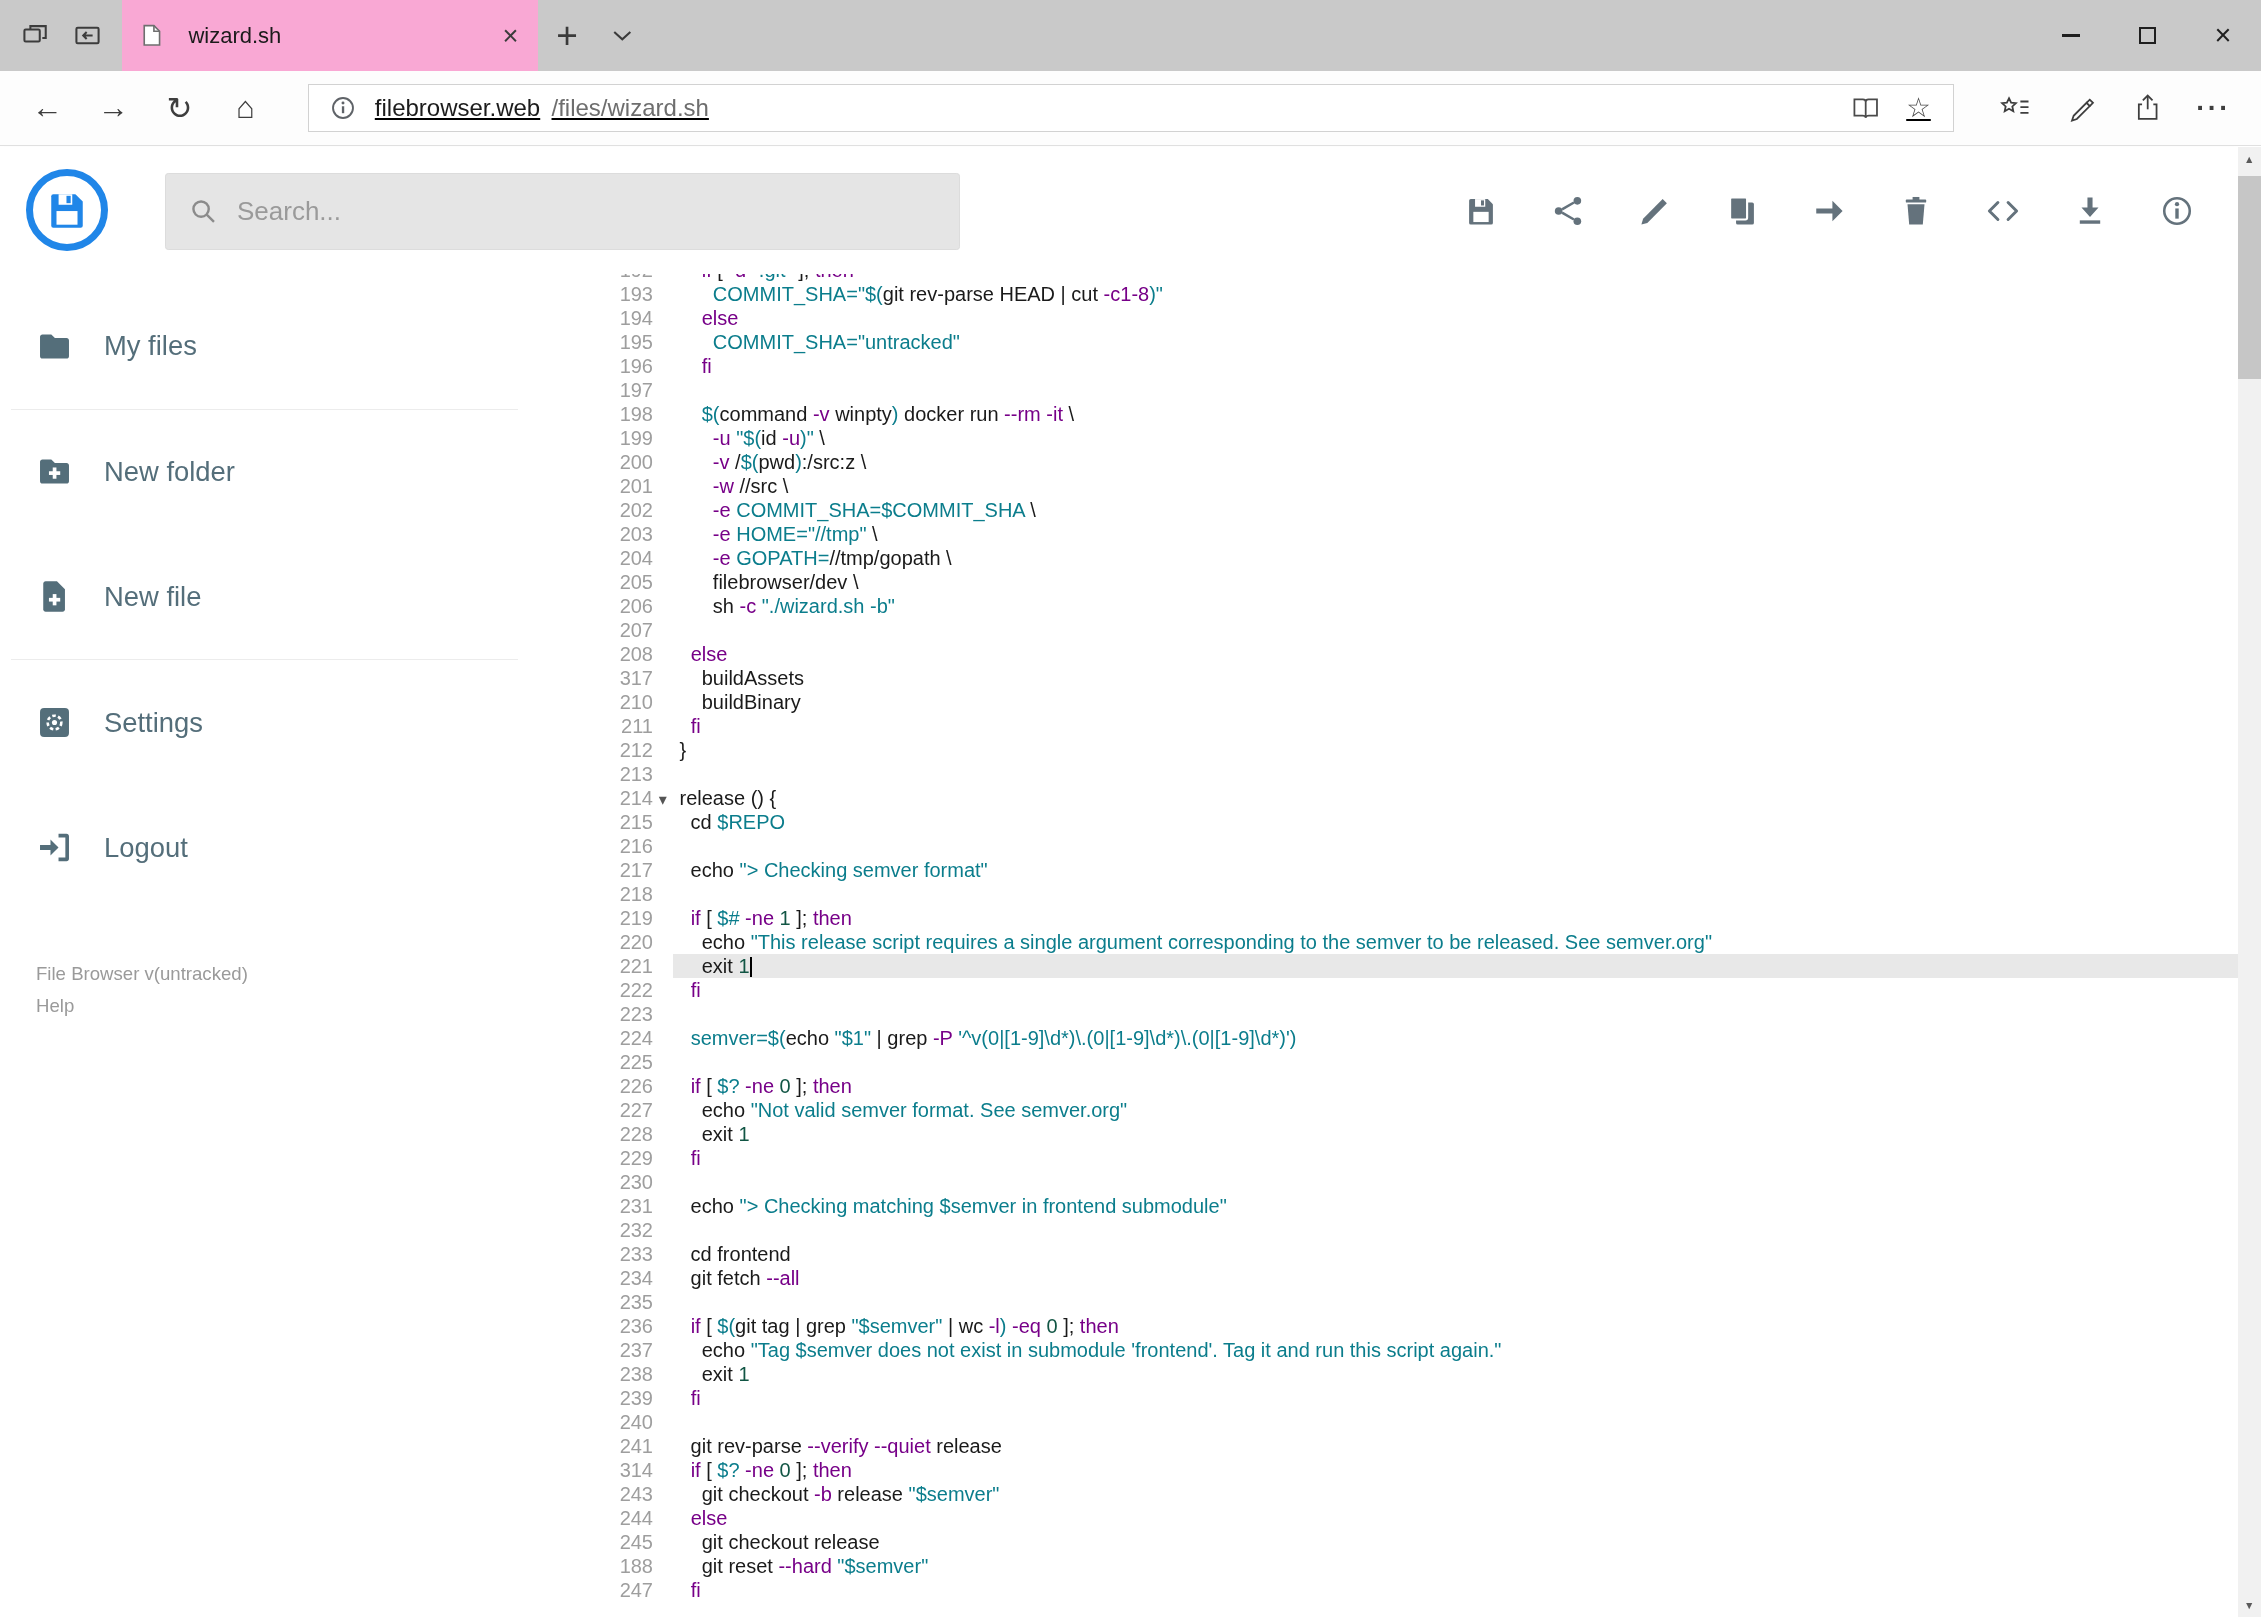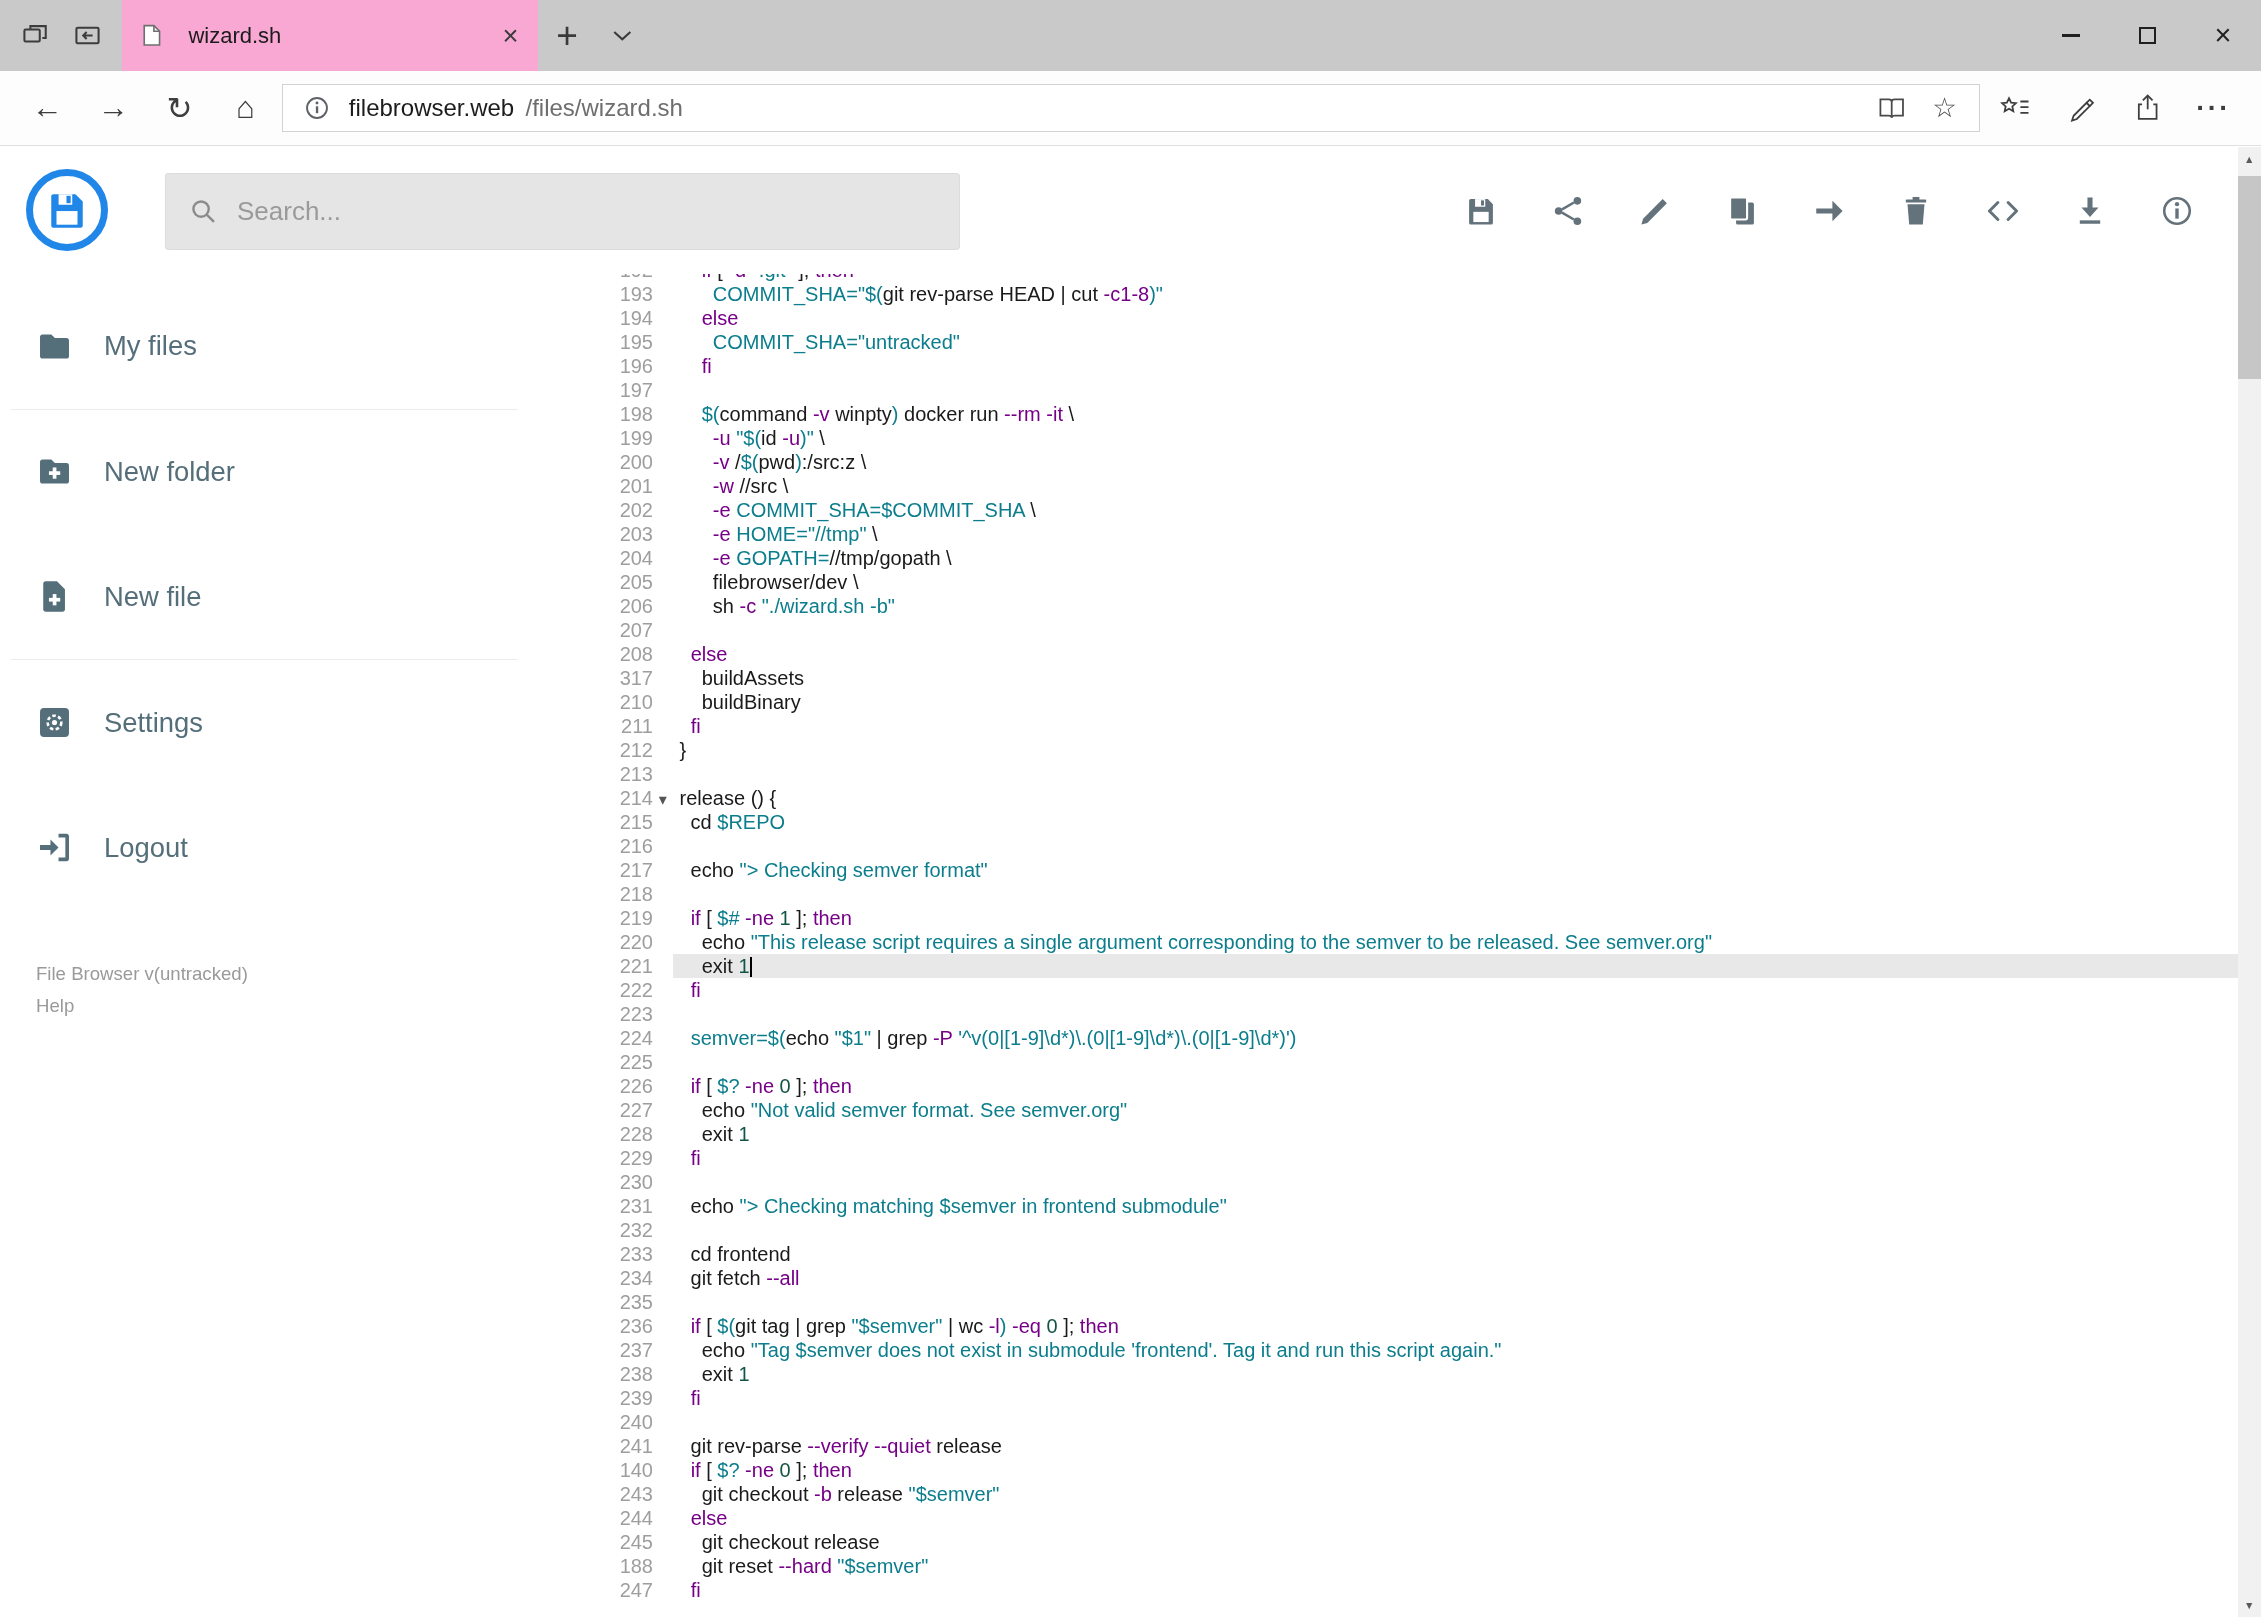--- a/index.html
+++ b/index.html
@@ -22,22 +22,22 @@
              font-size:29px; color:#1f1f1f; }
   .min-glyph { width:18.6px; height:2.4px; background:#1f1f1f; }
   .max-glyph { width:17px; height:17px; border:2px solid #1f1f1f; }
 
   
   .navbar { position:absolute; top:71px; left:0; right:0; height:75px; background:#fdfdfd;
             border-bottom:0.8px solid #e0e0e0; display:flex; align-items:center; padding:0 14.5px; }
   .nav-btn { width:66px; height:60px; display:flex; align-items:center; justify-content:center;
              font-size:31px; color:#3e3e3e; }
   .nav-btn.overflow { font-size:27.4px; font-weight:bold; letter-spacing:2.4px; }
-  .urlbar { flex:1; height:48px; margin:0 3px; border:1.6px solid #d2d2d2; background:#fff;
-            display:flex; align-items:center; padding:0 13px; gap:11.3px; }
+  .urlbar { flex:1; height:48px; margin:0 29px; border:1.6px solid #d2d2d2; background:#fff;
+            display:flex; align-items:center; padding:0 13px; gap:11.3px;text-decoration:underline; }
   .url-host { font-size:24px; color:#1c1c1c; }
   .url-path { font-size:24px; color:#6e6e6e; }
   .url-spacer { flex:1; }
   .url-icn { display:flex; align-items:center; justify-content:center; width:42px; height:42px;
              font-size:27.4px; color:#4a4a4a; }
 
   
   .appheader { position:absolute; top:147px; left:0; right:23.4px; height:128px; background:#fff;
                border-bottom:0.8px solid #e6e6e6; box-shadow:0 2.4px 4.8px rgba(0,0,0,.06); }
   .logo { position:absolute; left:26px; top:22px; width:82px; height:82px; border-radius:50%;
@@ -492,21 +492,21 @@
       </div>
       <div class="crow">
         <div class="gut"><span class="ln">240</span><span class="foldcol"></span></div>
         <div class="ctext"></div>
       </div>
       <div class="crow">
         <div class="gut"><span class="ln">241</span><span class="foldcol"></span></div>
         <div class="ctext"><span class="tk-t">  git rev-parse </span><span class="tk-k">--verify</span><span class="tk-t"> </span><span class="tk-k">--quiet</span><span class="tk-t"> release</span></div>
       </div>
       <div class="crow">
-        <div class="gut"><span class="ln">140</span><span class="foldcol"></span></div>
+        <div class="gut"><span class="ln">314</span><span class="foldcol"></span></div>
         <div class="ctext"><span class="tk-t">  </span><span class="tk-k">if</span><span class="tk-t"> [ </span><span class="tk-v">$?</span><span class="tk-t"> </span><span class="tk-k">-ne</span><span class="tk-t"> </span><span class="tk-n">0</span><span class="tk-t"> ]; </span><span class="tk-k">then</span></div>
       </div>
       <div class="crow">
         <div class="gut"><span class="ln">243</span><span class="foldcol"></span></div>
         <div class="ctext"><span class="tk-t">    git checkout </span><span class="tk-k">-b</span><span class="tk-t"> release </span><span class="tk-s">"$semver"</span></div>
       </div>
       <div class="crow">
         <div class="gut"><span class="ln">244</span><span class="foldcol"></span></div>
         <div class="ctext"><span class="tk-t">  </span><span class="tk-k">else</span></div>
       </div>

